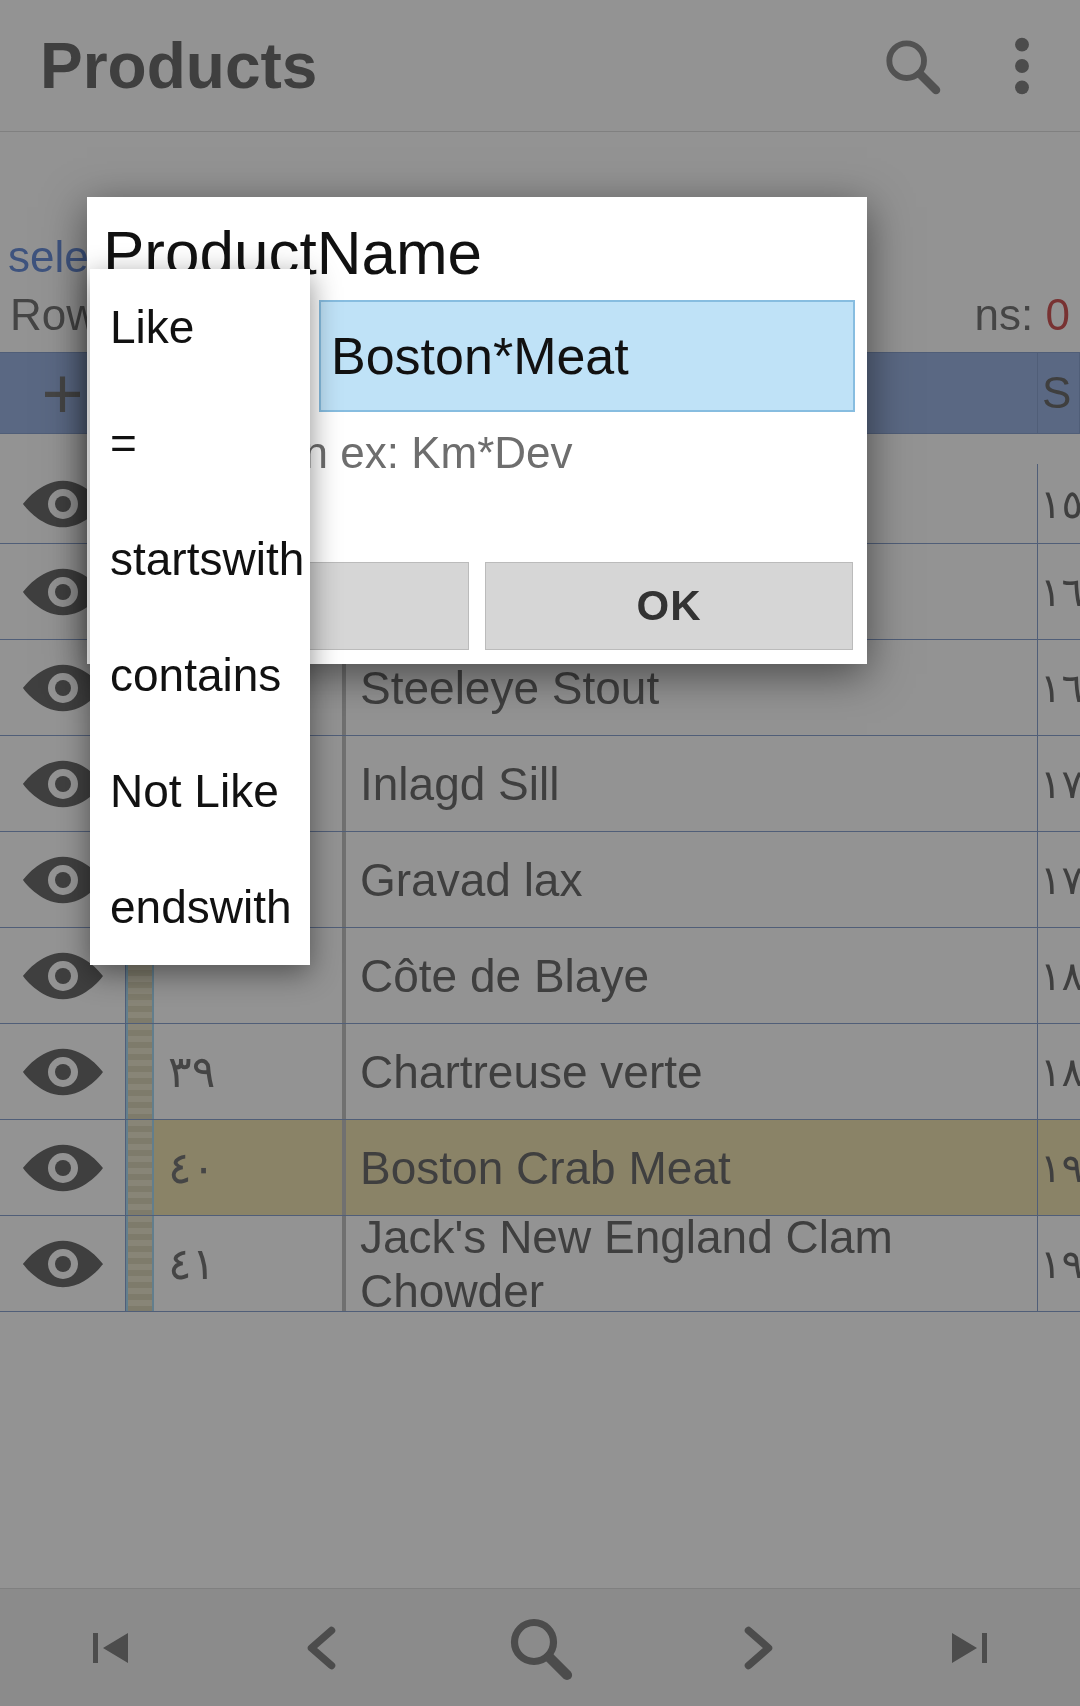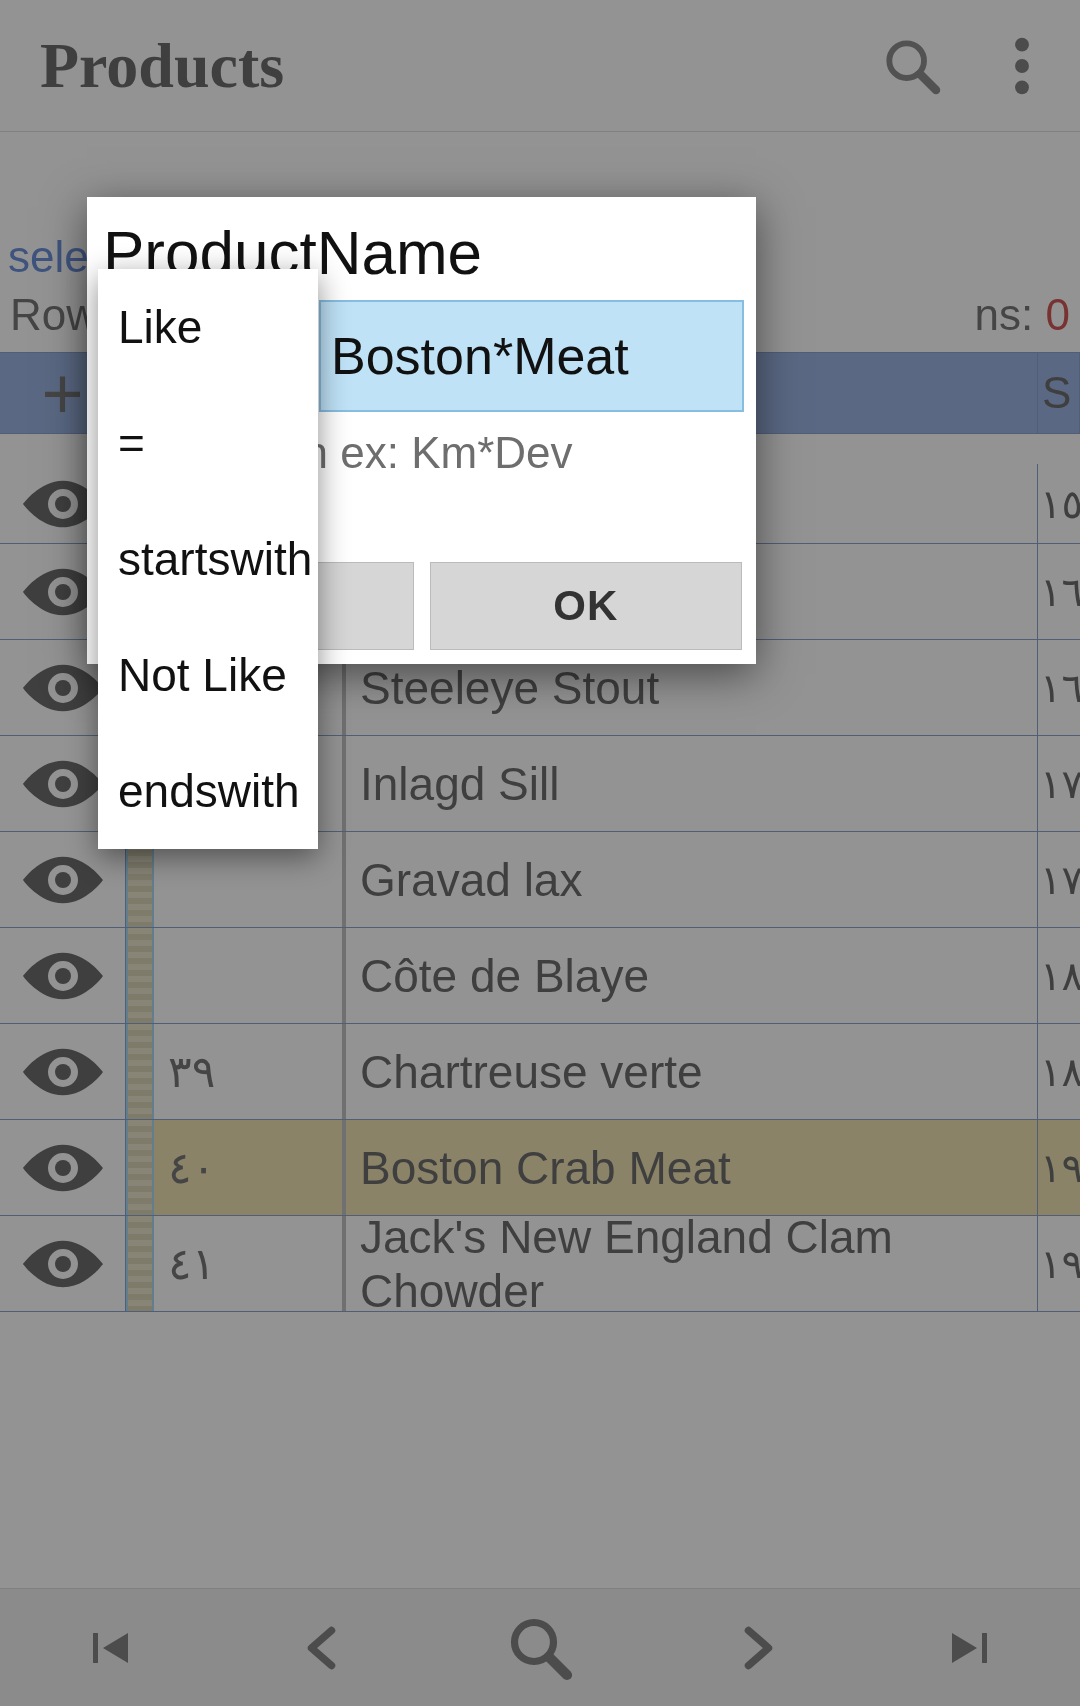--- a/index.html
+++ b/index.html
@@ -19,21 +19,20 @@
     align-items: center;
     padding: 0 40px;
     background: #fff;
     border-bottom: 1px solid #ccc;
   }
   .header-title {
     font-size: 64px;
     font-weight: bold;
     color: #222;
     flex: 1;
-    font-family: Liberation Serif, serif;
   }
   .header-actions {
     display: flex;
     align-items: center;
     gap: 60px;
   }
   .search-icon-svg, .more-icon-svg { display: block; }
 
   
   .page-body {
@@ -185,21 +184,21 @@
     position: absolute;
     inset: 0;
     background: rgba(80,80,80,0.62);
   }
 
   
   .dialog {
     position: absolute;
     left: 87px;
     top: 197px;
-    width: 669px;
+    width: 780px;
     background: #fff;
     box-shadow: 0 10px 40px rgba(0,0,0,0.5);
     padding: 20px 12px 14px;
   }
   .dialog-title {
     font-size: 62px;
     color: #111;
     padding: 0 4px 12px;
   }
   .dialog-row1 { display:flex; margin-bottom: 10px; }
@@ -245,21 +244,21 @@
     font-size: 42px;
     font-weight: 600;
     color: #333;
     letter-spacing: 1px;
   }
   .dlg-btn.cancel { overflow: hidden; }
 
   
   .dropdown {
     position: absolute;
-    left: 98px;
+    left: 90px;
     top: 269px;
     width: 220px;
     background: #fff;
     box-shadow: 0 8px 28px rgba(0,0,0,0.45);
     z-index: 2000;
   }
   .dropdown-item {
     height: 116px;
     display: flex;
     align-items: center;
@@ -465,15 +464,16 @@
   <div class="button-row">
     <div class="dlg-btn cancel">L</div>
     <div class="dlg-btn">OK</div>
   </div>
 </div>
 
 <div class="dropdown" id="operator-dropdown">
     <div class="dropdown-item">Like</div>
     <div class="dropdown-item">=</div>
     <div class="dropdown-item">startswith</div>
+    <div class="dropdown-item">contains</div>
     <div class="dropdown-item">Not Like</div>
     <div class="dropdown-item">endswith</div>
   </div>
 
 </body></html>

